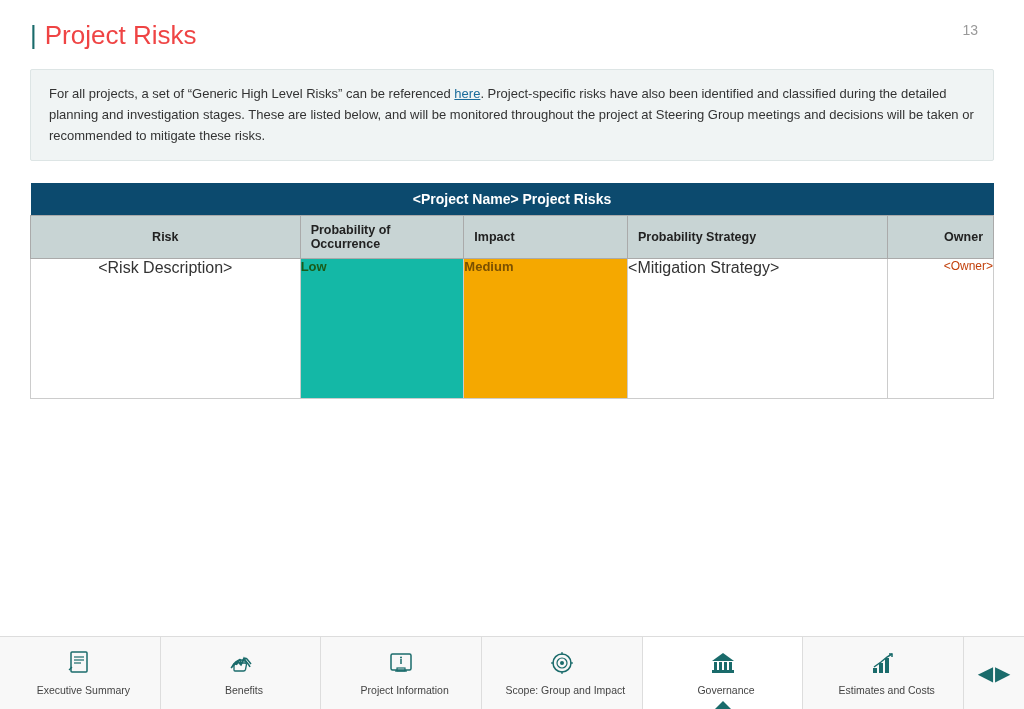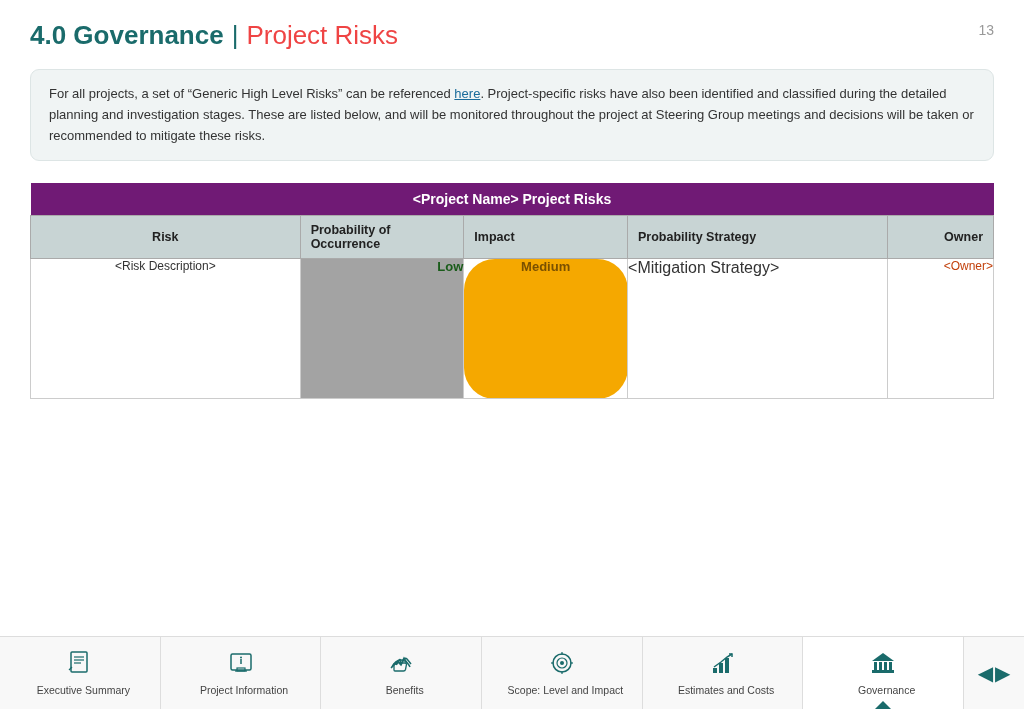--- a/index.html
+++ b/index.html
@@ -37,49 +37,49 @@
       color: #1a6b6b;
     }
     .title-light {
       font-size: 26px;
       font-weight: 300;
       color: #ef4444;
     }
     .page-number {
       position: absolute;
       top: 22px;
-      right: 30px;
+      right: 46px;
       font-size: 14px;
       color: #999;
     }
 
     
     .info-box {
       background: #f0f4f4;
       border: 1px solid #dde5e5;
-      border-radius: 9px;
+      border-radius: 2px;
       padding: 14px 18px;
       font-size: 13px;
       line-height: 1.6;
       color: #333;
       margin-bottom: 22px;
     }
     .info-box a {
       color: #1a6b9a;
       text-decoration: underline;
     }
 
     
     .risks-table {
       width: 100%;
       border-collapse: collapse;
       font-size: 12.5px;
     }
     .table-header-row {
-      background: #701a75;
+      background: #0c4a6e;
       color: #fff;
       text-align: center;
     }
     .table-header-row td {
       padding: 8px 12px;
       font-size: 14px;
       font-weight: 600;
     }
     .col-headers td {
       background: #c8d4d4;
@@ -89,43 +89,42 @@
       border: 1px solid #aaa;
       font-size: 12.5px;
     }
     .data-row td {
       border: 1px solid #ccc;
       padding: 0;
       vertical-align: top;
     }
     .cell-risk {
       padding: 8px 10px;
-      font-size: 12px;
+      font-size: 16px;
       color: #333;
       height: 140px;
       vertical-align: top;
     }
     .cell-probability {
-      background: #a3a3a3;
-      text-align: right;
+      background: #14b8a6;
+      text-align: left;
       vertical-align: middle;
       color: #1a5c1a;
       font-weight: 700;
       font-size: 13px;
       height: 140px;
     }
     .cell-impact {
       background: #f5a800;
-      text-align: center;
+      text-align: left;
       vertical-align: middle;
       color: #7a5000;
       font-weight: 700;
       font-size: 13px;
       height: 140px;
-      border-radius: 31px;
     }
     .cell-mitigation {
       padding: 8px 10px;
       font-size: 16px;
       color: #333;
       height: 140px;
       vertical-align: top;
     }
     .cell-owner {
       padding: 8px 10px;
@@ -211,21 +210,20 @@
     .col-owner { width: 11%; text-align: right; }
   </style>
 </head>
 <body>
 
 <div class="main-content">
 
   <div class="page-number">13</div>
 
   <div class="page-title">
-    <span class="title-bold">4.0 Governance</span>
     <span class="title-separator">|</span>
     <span class="title-light">Project Risks</span>
   </div>
 
   <div class="info-box">
     <span>For all projects, a set of “Generic High Level Risks” can be referenced </span><a href="#">here</a><span>. Project-specific risks have also been identified and classified during the detailed planning and investigation stages. These are listed below, and will be monitored throughout the project at Steering Group meetings and decisions will be taken or recommended to mitigate these risks.</span>
   </div>
 
   <table class="risks-table">
     <tbody>
@@ -262,84 +260,84 @@
         <line x1="7" y1="13" x2="14" y2="13" stroke="#1a6b6b" stroke-width="1.2"></line>
         <line x1="2" y1="20" x2="5" y2="17" stroke="#1a6b6b" stroke-width="1.2"></line>
       </svg>
     </div>
     <span class="nav-label">Executive Summary</span>
   </div>
 
   <div class="nav-item">
     <div class="nav-icon">
       <svg width="26" height="26" viewBox="0 0 26 26" fill="none">
+        <path d="M4 17 C4 17 7 10 13 10 C19 10 22 17 22 17" stroke="#1a6b6b" stroke-width="1.5" fill="none"></path>
+        <path d="M8 15 L10 11 L13 14 L16 8 L19 13" stroke="#1a6b6b" stroke-width="1.5" fill="none"></path>
+        <path d="M3 18 L8 13 C9 12 10 12 11 13 L13 15 L16 9 C17 8 18 8 19 9 L23 14" stroke="#1a6b6b" stroke-width="1.5" fill="none"></path>
+
+        <path d="M6 20 L6 14 L9 14 L11 10 C11.5 9 12.5 9 12.5 10.5 L12.5 13 L17 13 C18 13 18.5 13.5 18.5 14.5 L17.5 19.5 C17.3 20.3 16.5 21 15.5 21 L7 21 C6.5 21 6 20.5 6 20Z" stroke="#1a6b6b" stroke-width="1.3" fill="none"></path>
+      </svg>
+    </div>
+    <span class="nav-label">Benefits</span>
+  </div>
+
+  <div class="nav-item">
+    <div class="nav-icon">
+      <svg width="26" height="26" viewBox="0 0 26 26" fill="none">
         <rect x="3" y="4" width="20" height="16" rx="1.5" stroke="#1a6b6b" stroke-width="1.5" fill="none"></rect>
         <rect x="9" y="18" width="8" height="3" stroke="#1a6b6b" stroke-width="1.2" fill="none"></rect>
         <line x1="7" y1="21" x2="19" y2="21" stroke="#1a6b6b" stroke-width="1.2"></line>
         <line x1="13" y1="9" x2="13" y2="14" stroke="#1a6b6b" stroke-width="1.5"></line>
         <circle cx="13" cy="7.5" r="1" fill="#1a6b6b"></circle>
       </svg>
     </div>
     <span class="nav-label">Project Information</span>
-  </div>
-
-  <div class="nav-item">
-    <div class="nav-icon">
-      <svg width="26" height="26" viewBox="0 0 26 26" fill="none">
-        <path d="M4 17 C4 17 7 10 13 10 C19 10 22 17 22 17" stroke="#1a6b6b" stroke-width="1.5" fill="none"></path>
-        <path d="M8 15 L10 11 L13 14 L16 8 L19 13" stroke="#1a6b6b" stroke-width="1.5" fill="none"></path>
-        <path d="M3 18 L8 13 C9 12 10 12 11 13 L13 15 L16 9 C17 8 18 8 19 9 L23 14" stroke="#1a6b6b" stroke-width="1.5" fill="none"></path>
-
-        <path d="M6 20 L6 14 L9 14 L11 10 C11.5 9 12.5 9 12.5 10.5 L12.5 13 L17 13 C18 13 18.5 13.5 18.5 14.5 L17.5 19.5 C17.3 20.3 16.5 21 15.5 21 L7 21 C6.5 21 6 20.5 6 20Z" stroke="#1a6b6b" stroke-width="1.3" fill="none"></path>
-      </svg>
-    </div>
-    <span class="nav-label">Benefits</span>
   </div>
 
   <div class="nav-item">
     <div class="nav-icon">
       <svg width="26" height="26" viewBox="0 0 26 26" fill="none">
         <circle cx="13" cy="13" r="9" stroke="#1a6b6b" stroke-width="1.5" fill="none"></circle>
         <circle cx="13" cy="13" r="5" stroke="#1a6b6b" stroke-width="1.2" fill="none"></circle>
         <circle cx="13" cy="13" r="2" fill="#1a6b6b"></circle>
         <line x1="13" y1="2" x2="13" y2="5" stroke="#1a6b6b" stroke-width="1.2"></line>
         <line x1="13" y1="21" x2="13" y2="24" stroke="#1a6b6b" stroke-width="1.2"></line>
         <line x1="2" y1="13" x2="5" y2="13" stroke="#1a6b6b" stroke-width="1.2"></line>
         <line x1="21" y1="13" x2="24" y2="13" stroke="#1a6b6b" stroke-width="1.2"></line>
       </svg>
     </div>
-    <span class="nav-label">Scope: Level and Impact</span>
-  </div>
-
-  <div class="nav-item">
-    <div class="nav-icon">
-      <svg width="26" height="26" viewBox="0 0 26 26" fill="none">
-        <rect x="3" y="18" width="4" height="5" fill="#1a6b6b"></rect>
-        <rect x="9" y="13" width="4" height="10" fill="#1a6b6b"></rect>
-        <rect x="15" y="8" width="4" height="15" fill="#1a6b6b"></rect>
-        <polyline points="4,17 11,12 17,7 22,4" stroke="#1a6b6b" stroke-width="1.5" fill="none"></polyline>
-        <polyline points="19,4 22,4 22,7" stroke="#1a6b6b" stroke-width="1.5" fill="none"></polyline>
-      </svg>
-    </div>
-    <span class="nav-label">Estimates and Costs</span>
+    <span class="nav-label">Scope: Group and Impact</span>
   </div>
 
   <div class="nav-item active">
     <div class="nav-icon">
       <svg width="26" height="26" viewBox="0 0 26 26" fill="none">
         <rect x="2" y="20" width="22" height="3" fill="#1a6b6b"></rect>
         <rect x="4" y="12" width="3" height="8" fill="#1a6b6b"></rect>
         <rect x="9" y="12" width="3" height="8" fill="#1a6b6b"></rect>
         <rect x="14" y="12" width="3" height="8" fill="#1a6b6b"></rect>
         <rect x="19" y="12" width="3" height="8" fill="#1a6b6b"></rect>
         <polygon points="13,3 2,11 24,11" fill="#1a6b6b"></polygon>
       </svg>
     </div>
     <span class="nav-label">Governance</span>
   </div>
 
+  <div class="nav-item">
+    <div class="nav-icon">
+      <svg width="26" height="26" viewBox="0 0 26 26" fill="none">
+        <rect x="3" y="18" width="4" height="5" fill="#1a6b6b"></rect>
+        <rect x="9" y="13" width="4" height="10" fill="#1a6b6b"></rect>
+        <rect x="15" y="8" width="4" height="15" fill="#1a6b6b"></rect>
+        <polyline points="4,17 11,12 17,7 22,4" stroke="#1a6b6b" stroke-width="1.5" fill="none"></polyline>
+        <polyline points="19,4 22,4 22,7" stroke="#1a6b6b" stroke-width="1.5" fill="none"></polyline>
+      </svg>
+    </div>
+    <span class="nav-label">Estimates and Costs</span>
+  </div>
+
   <div class="nav-item" style="flex:0 0 60px;border-right:none;">
     <div class="nav-arrows">
       <span class="arrow-btn">◀</span>
       <span class="arrow-btn">▶</span>
     </div>
   </div>
 </nav>
 
 </body></html>

